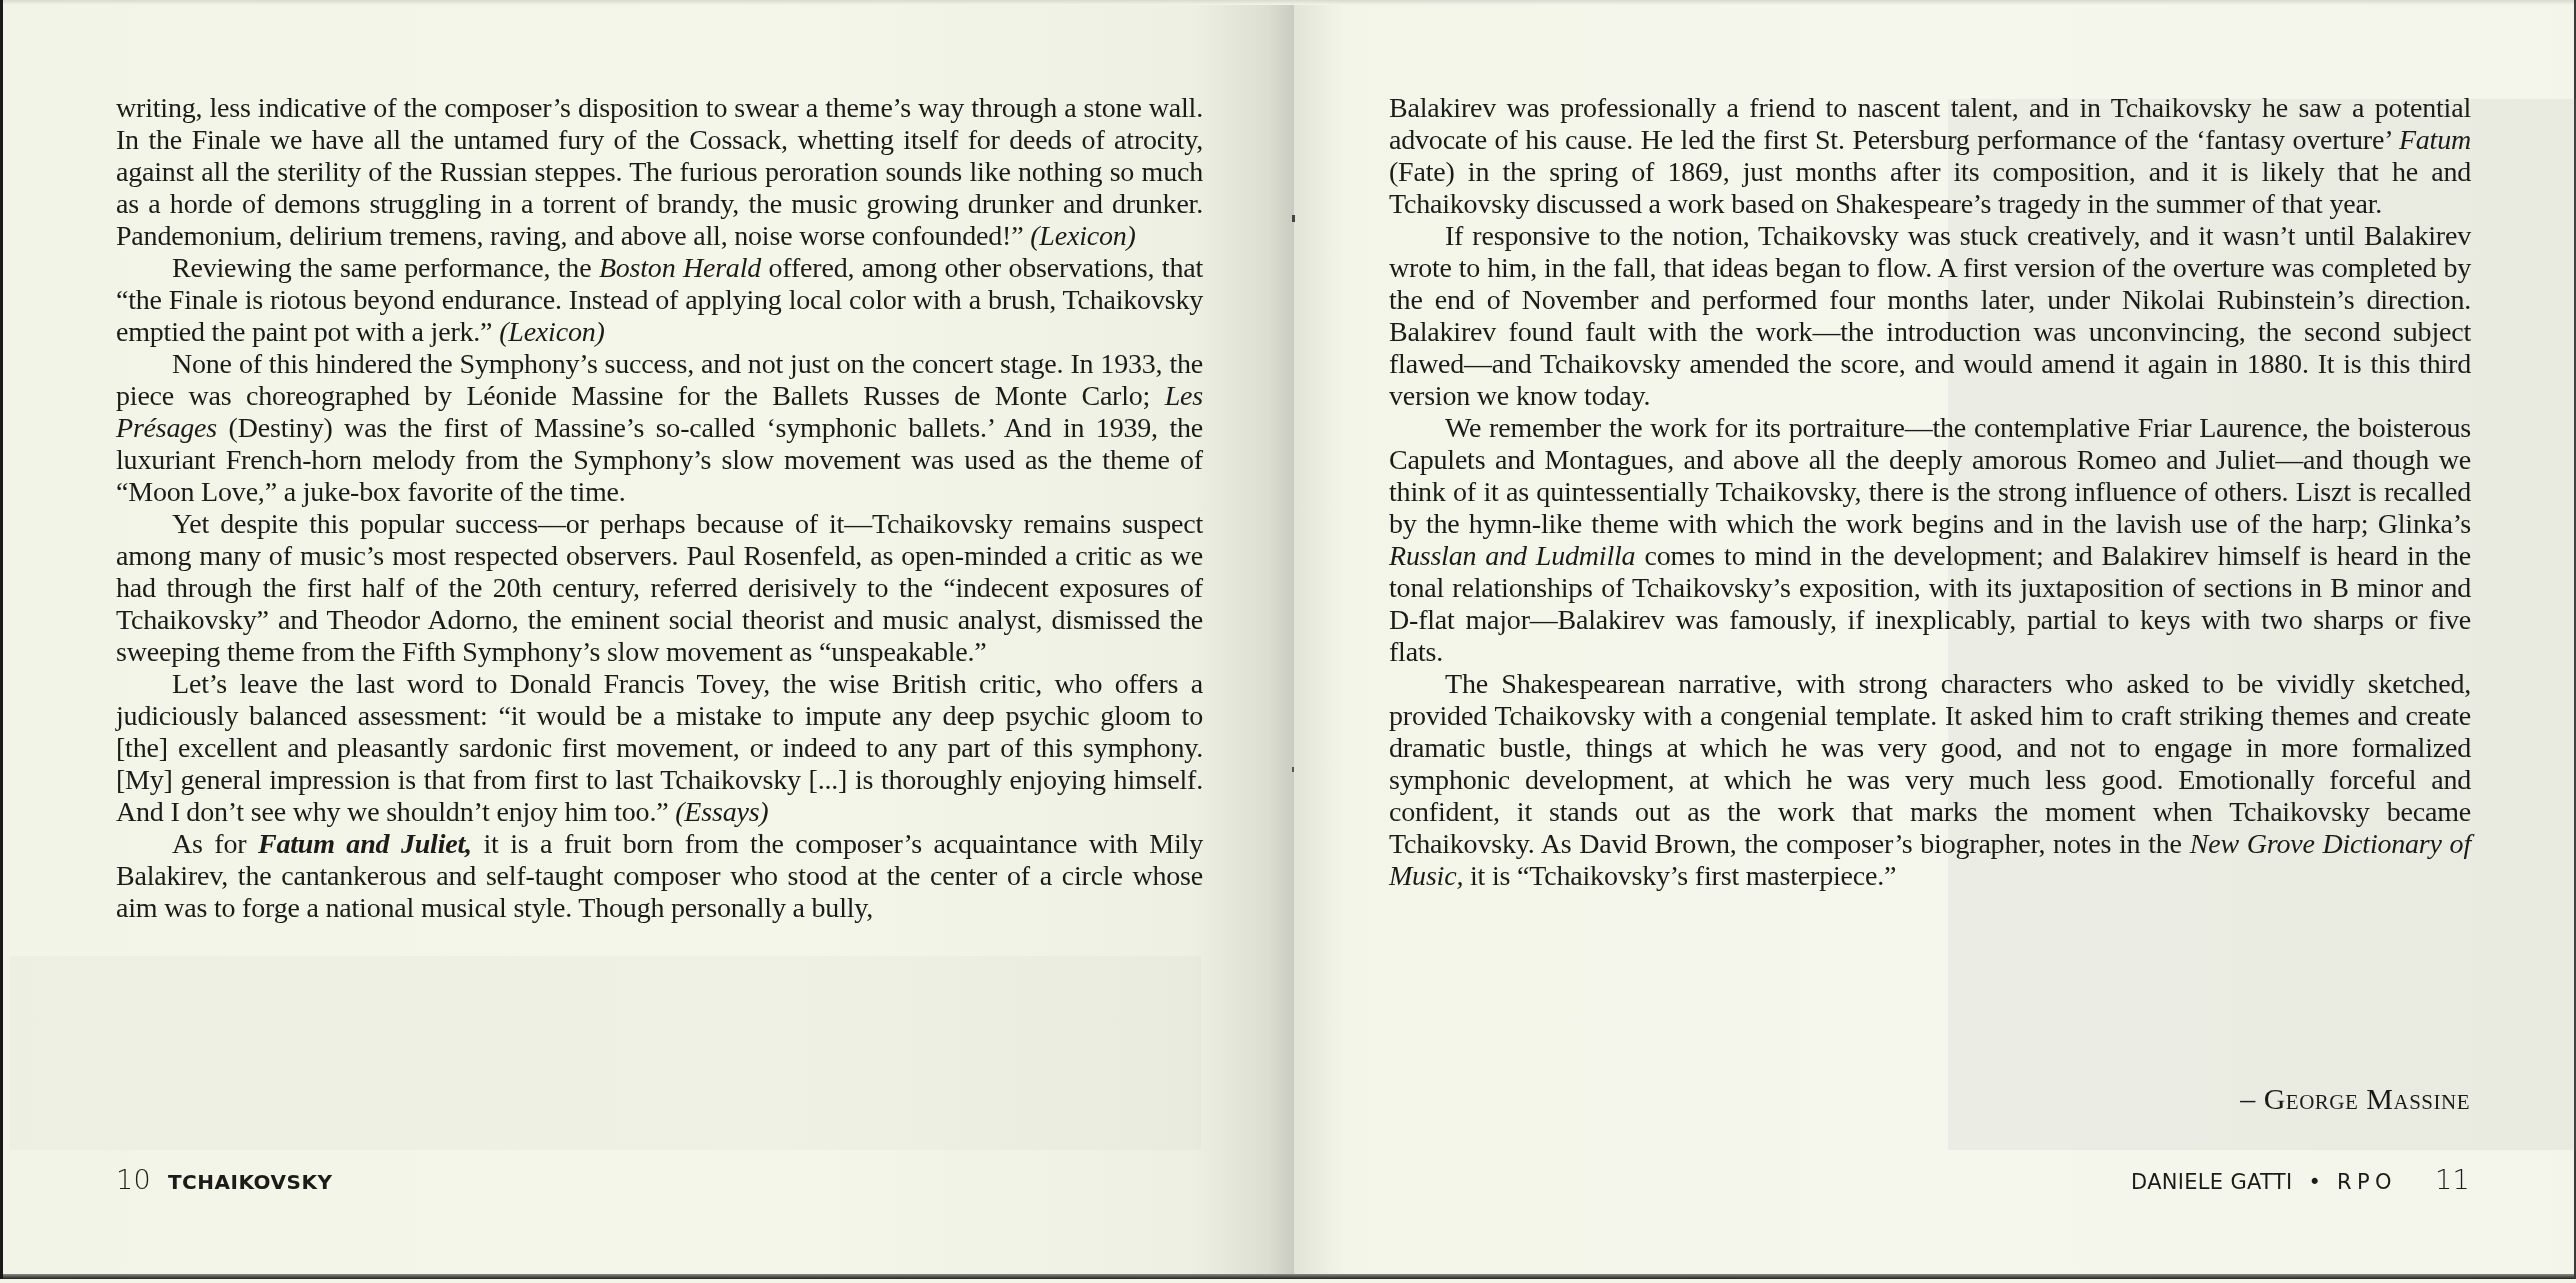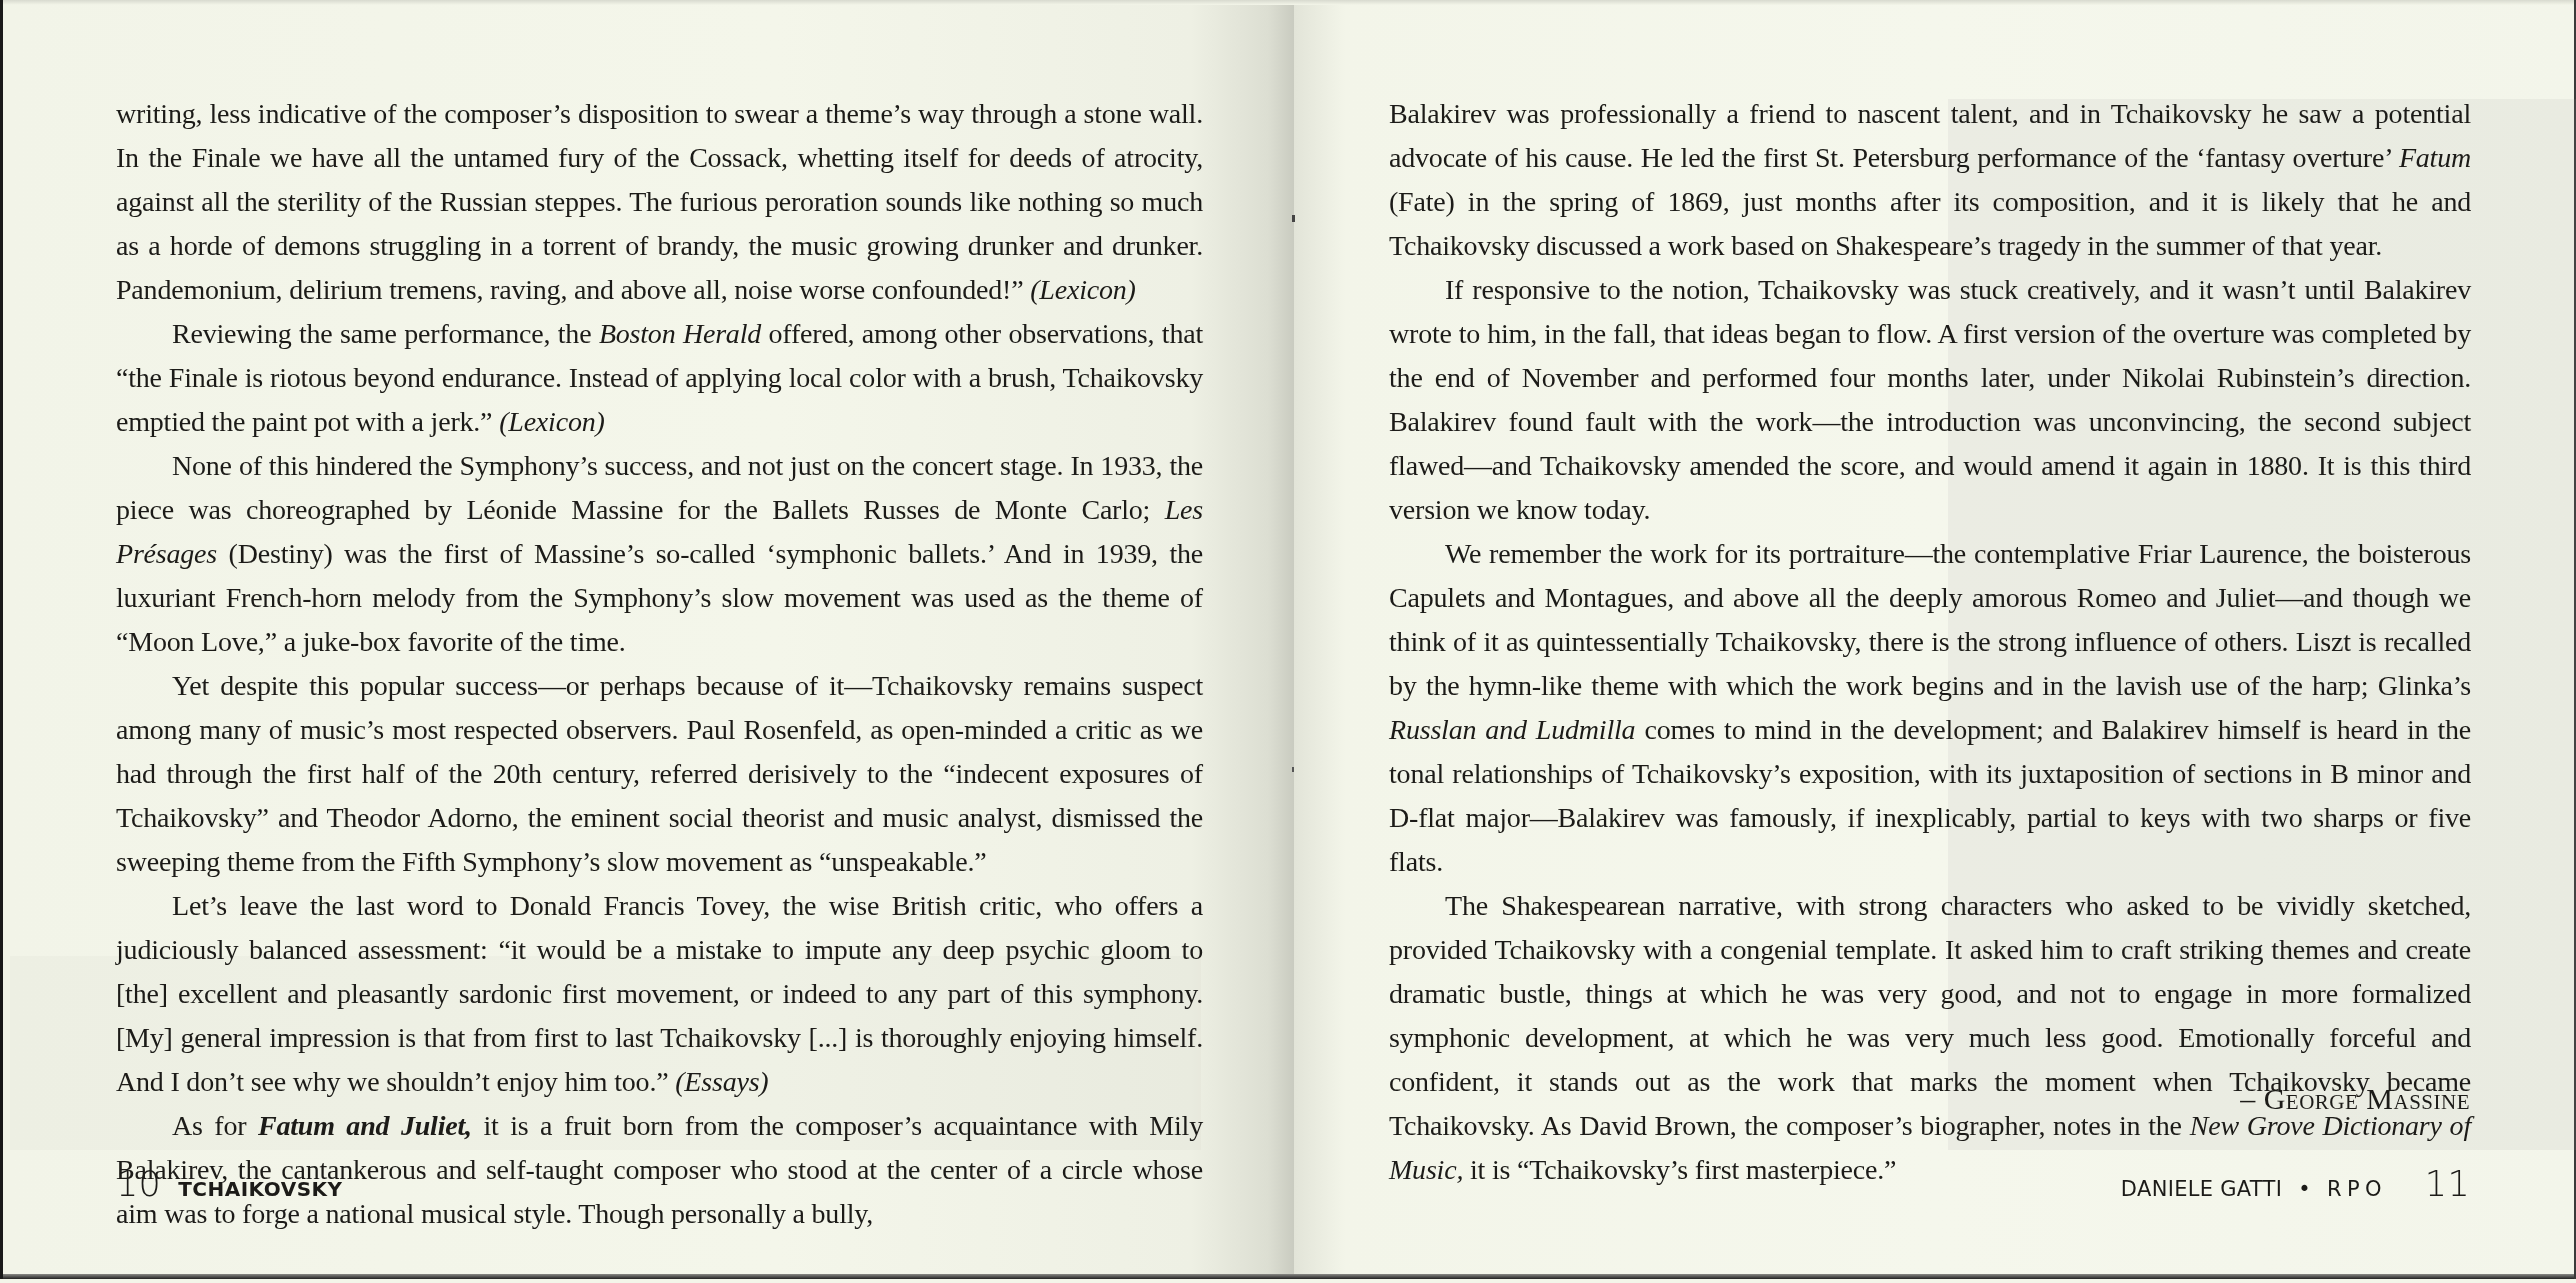--- a/index.html
+++ b/index.html
@@ -35,21 +35,21 @@
     background: rgba(150,150,145,0.10);
   }
   .showthrough-left {
     position: absolute; left: 7.2px; top: 956px; width: 1191px; height: 194px;
     background: rgba(150,150,145,0.05);
   }
   .text-block {
     position: absolute;
     font-family: "Liberation Serif", "DejaVu Serif", serif;
     font-size: 28px;
-    line-height: 44px;
+    line-height: 32px;
     color: #1c1b18;
     text-align: justify;
     letter-spacing: -0.2px;
     word-spacing: 0px;
   }
   .page.left .text-block { left: 113px; top: 92px; width: 1087px; }
   .page.right .text-block { left: 95px; top: 92px; width: 1082px; }
   .text-block p { margin: 0; text-indent: 0; }
   .text-block p.indent { text-indent: 56px; }
   .text-block em { font-style: italic; }
@@ -63,21 +63,21 @@
     font-variant: small-caps;
     letter-spacing: 0.5px;
   }
   .footer {
     position: absolute; top: 1164px;
     font-family: "DejaVu Sans", "Liberation Sans", sans-serif;
     font-size: 21px;
     color: #1c1b18;
     letter-spacing: 0.3px;
   }
-  .footer .num { font-size: 35px; font-weight: 300; }
+  .footer .num { font-size: 27px; font-weight: 300; }
   .page.left .footer { left: 113px; }
   .page.left .footer .label { margin-left: 10px; font-weight: bold; font-size: 20px; letter-spacing: 0.5px; }
   .page.right .footer { right: 104px; }
   .page.right .footer .num { margin-left: 31px; }
   .page.right .footer .bullet { margin: 0 9px; }
   .spine-mark {
     position: absolute; left: 1292px; top: 215px; width: 2.7px; height: 7.2px; background: #444;
   }
   .spine-mark2 {
     position: absolute; left: 1292px; top: 767px; width: 1.8px; height: 5.4px; background: #555;

